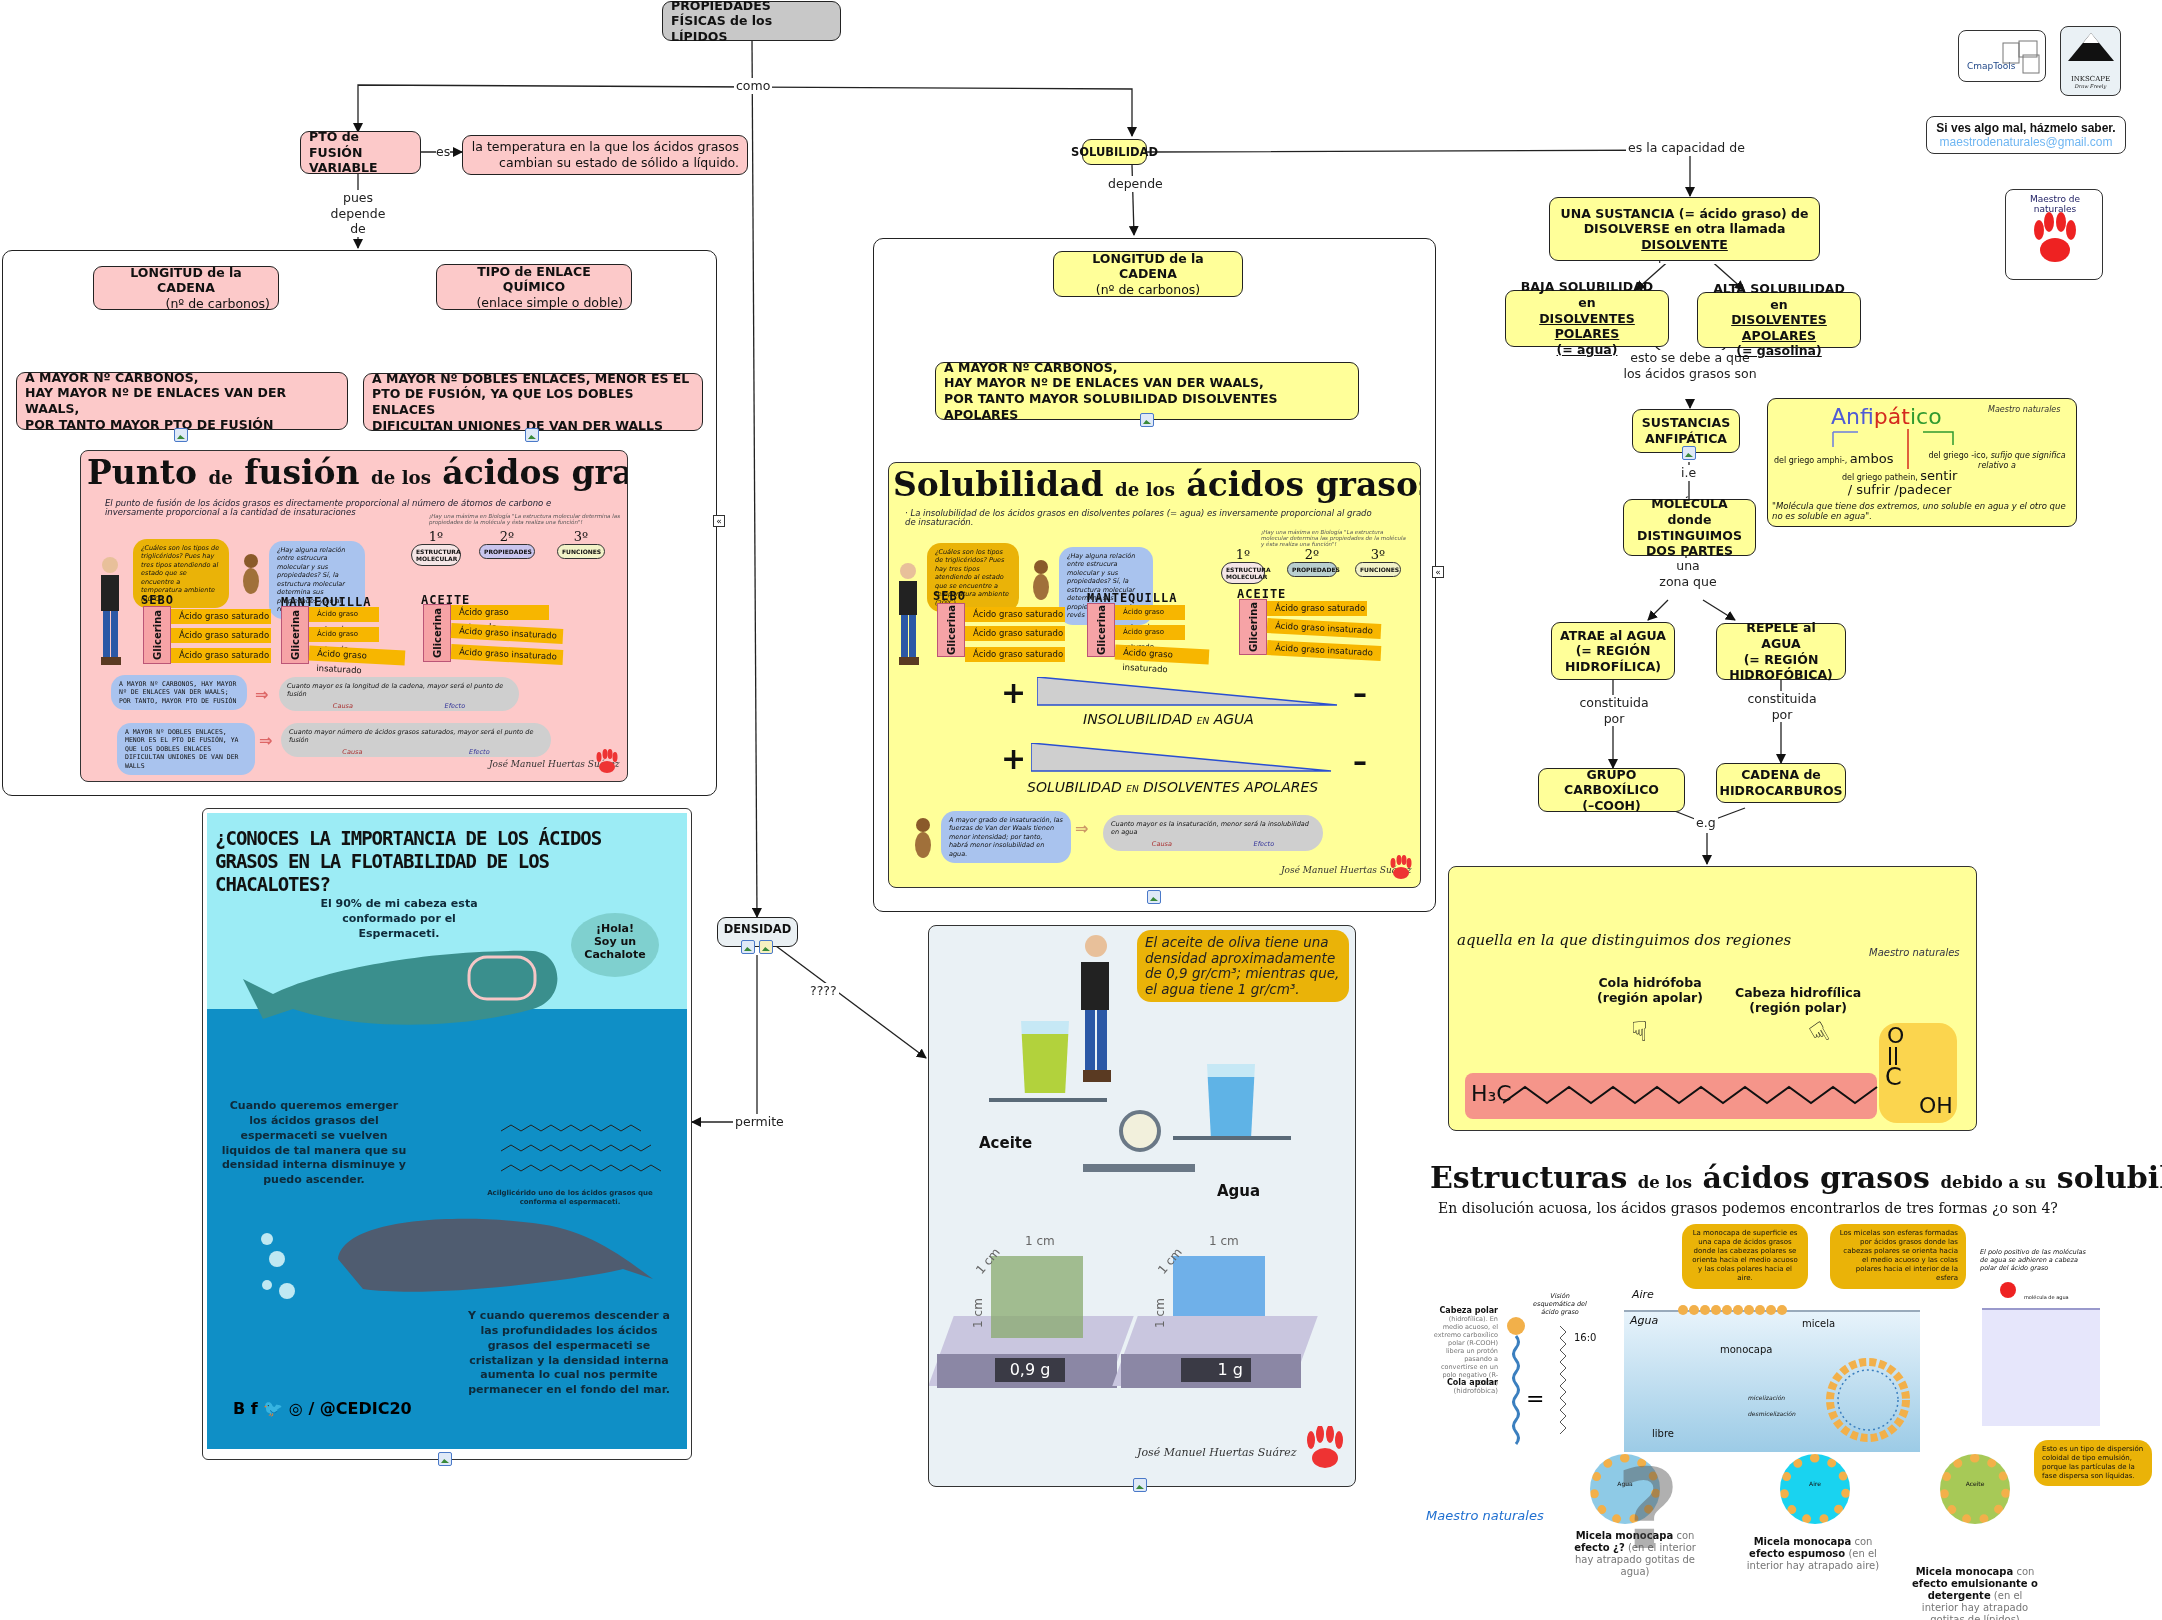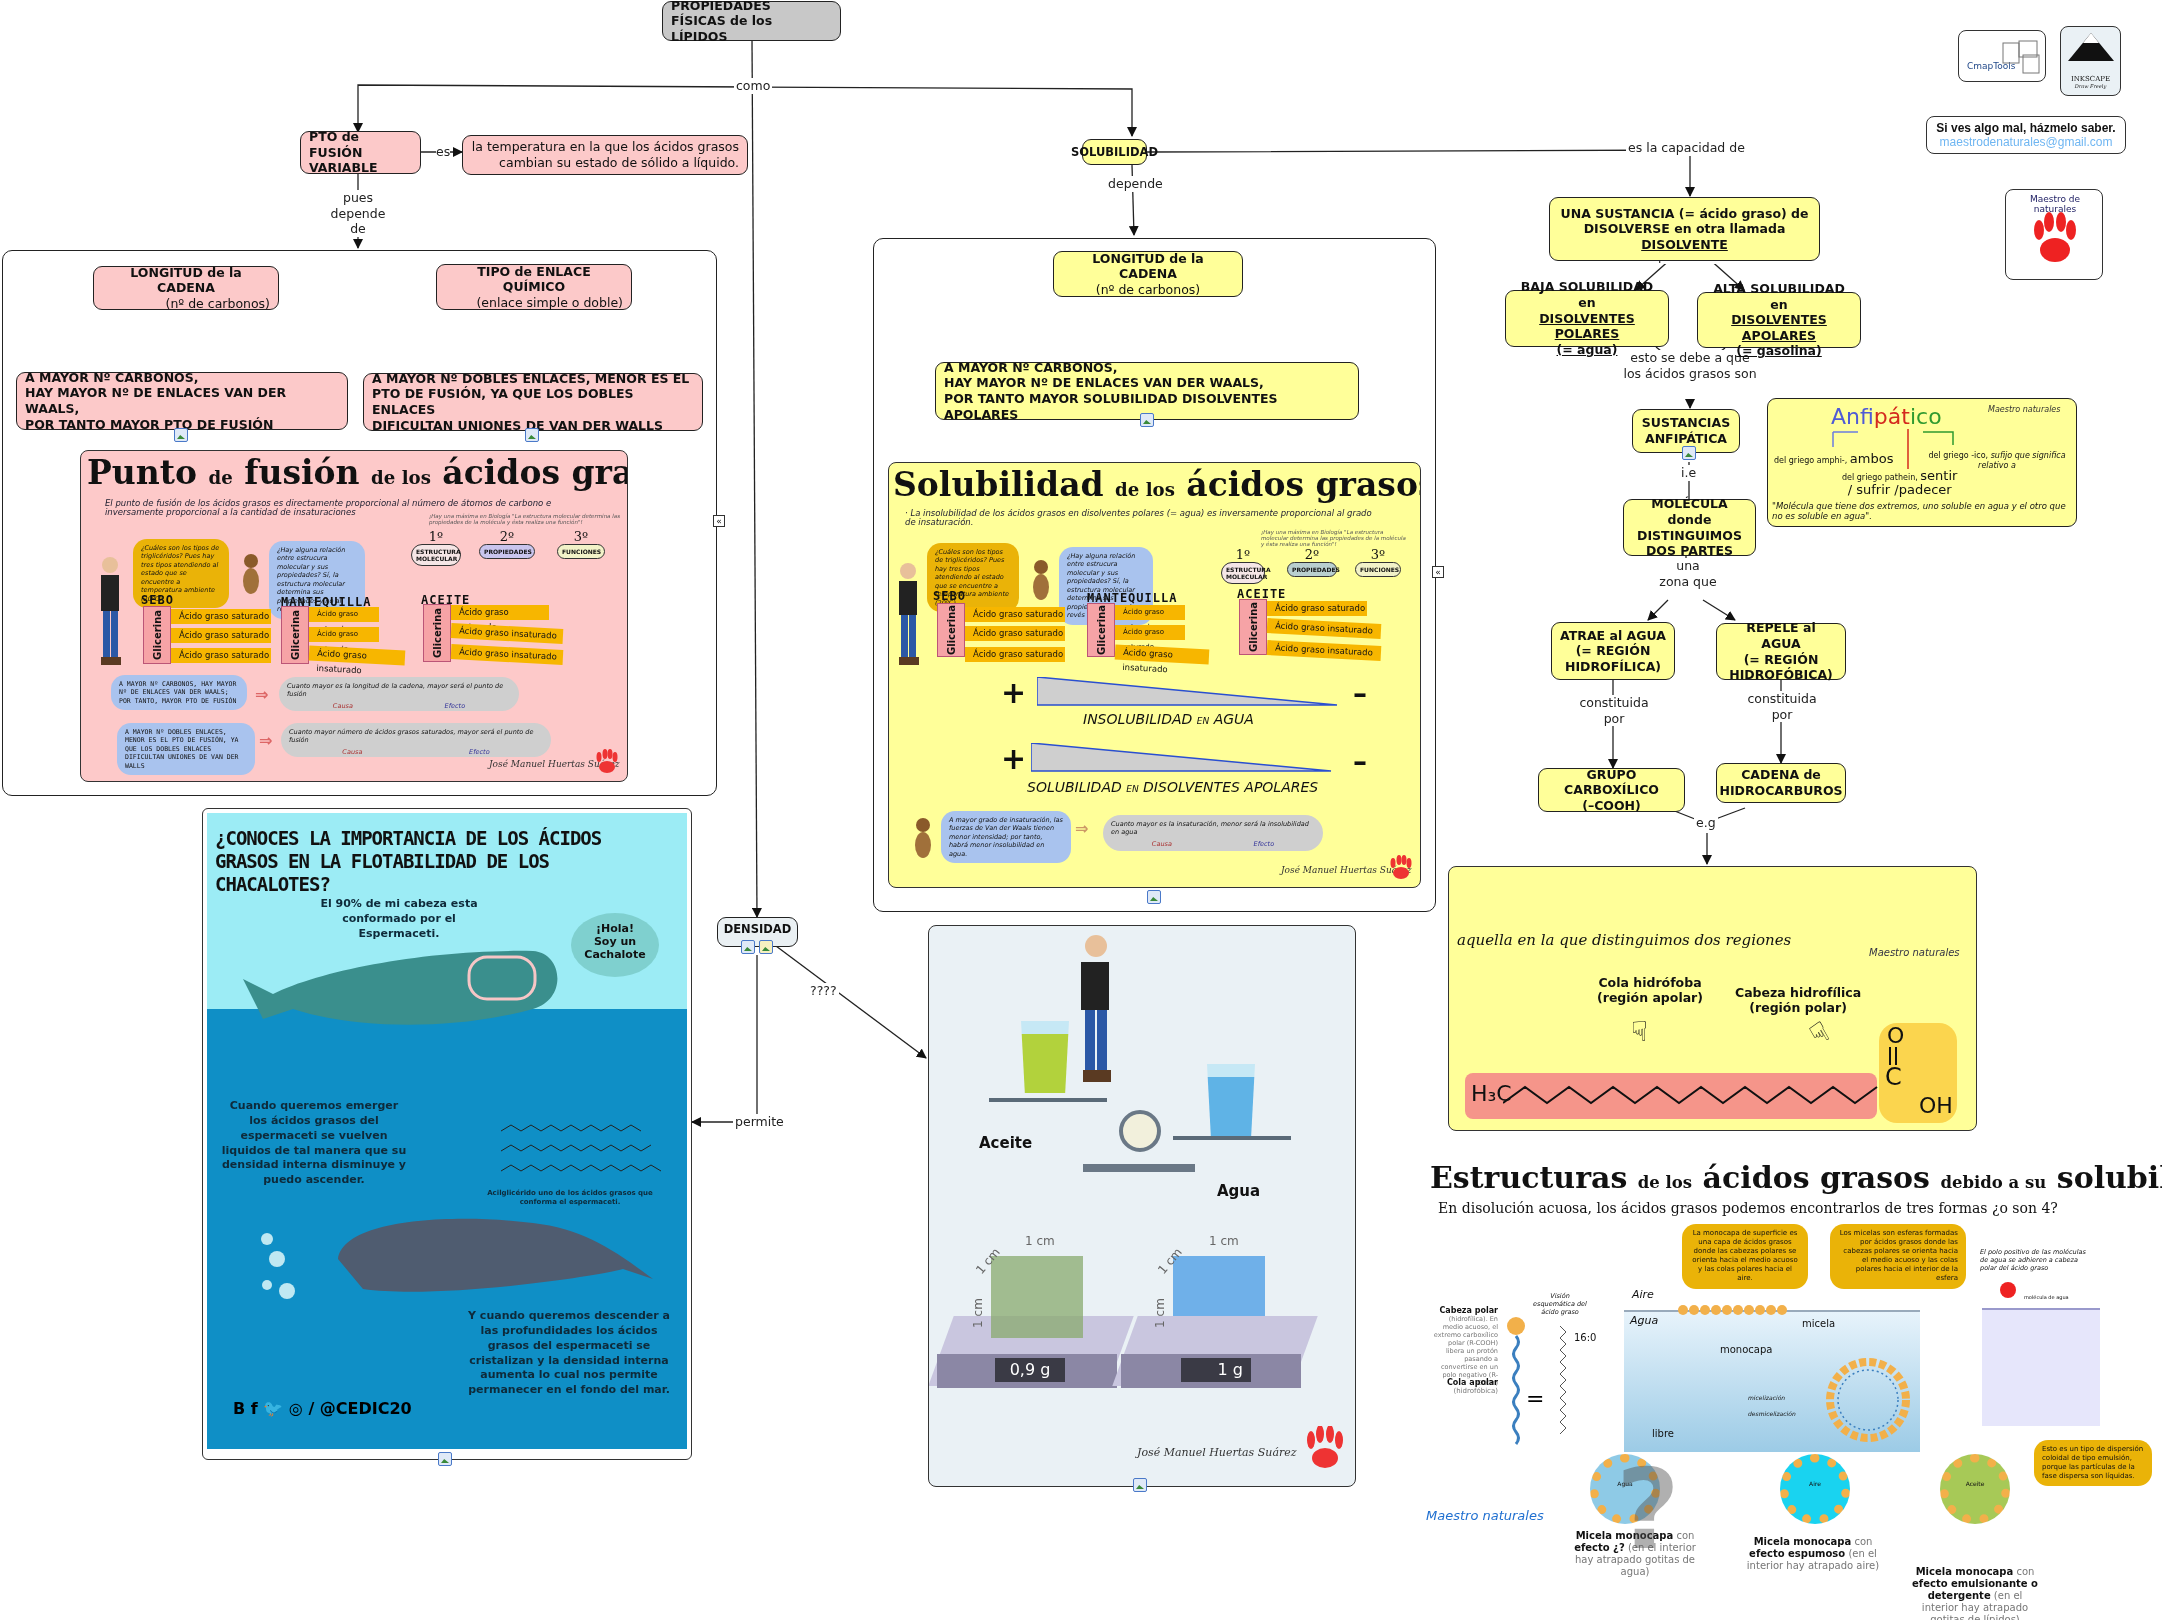--- a/index.html
+++ b/index.html
@@ -570,20 +570,21 @@
       </svg></div>
   <div class="whale-txt" style="left:256px;top:500px;width:220px;font-size:11px;">Y cuando queremos descender a las profundidades los ácidos grasos del espermaceti se cristalizan y la densidad interna aumenta lo cual nos permite permanecer en el fondo del mar.</div>
   <div class="abs" style="left:30px;top:590px;font-size:16px;font-weight:bold;color:#000;">
     <span>B</span> <span>f</span> <span>🐦</span> <span>◎</span>
     <span>/ @CEDIC20</span>
   </div>
 </div>
 <div class="resicon" style="left:438px;top:1452px;"></div>
 
 <div class="panel" style="left:928px;top:925px;width:428px;height:562px;background:#eaf1f5;">
+  <div class="bubble b-yellow" style="left:208px;top:4px;width:212px;font-size:13.5px;line-height:1.15;color:#222;">El aceite de oliva tiene una densidad aproximadamente de 0,9 gr/cm³; mientras que, el agua tiene 1 gr/cm³.</div>
   <div class="abs" style="left:142px;top:6px;width:50px;height:160px;">
     <svg width="50" height="160">
         <circle cx="25" cy="14" r="11" fill="#e8c09a"></circle>
         <rect x="10" y="30" width="28" height="48" fill="#222"></rect>
         <rect x="14" y="78" width="10" height="60" fill="#2b58a6"></rect>
         <rect x="26" y="78" width="10" height="60" fill="#2b58a6"></rect>
         <rect x="12" y="138" width="28" height="12" fill="#5a3a22"></rect>
       </svg>
   </div>
   <div class="abs" style="left:92px;top:95px;width:48px;height:72px;background:linear-gradient(#c6e8f5 0 18%,#b2d23c 18%);clip-path:polygon(0 0,100% 0,92% 100%,8% 100%);"></div>

